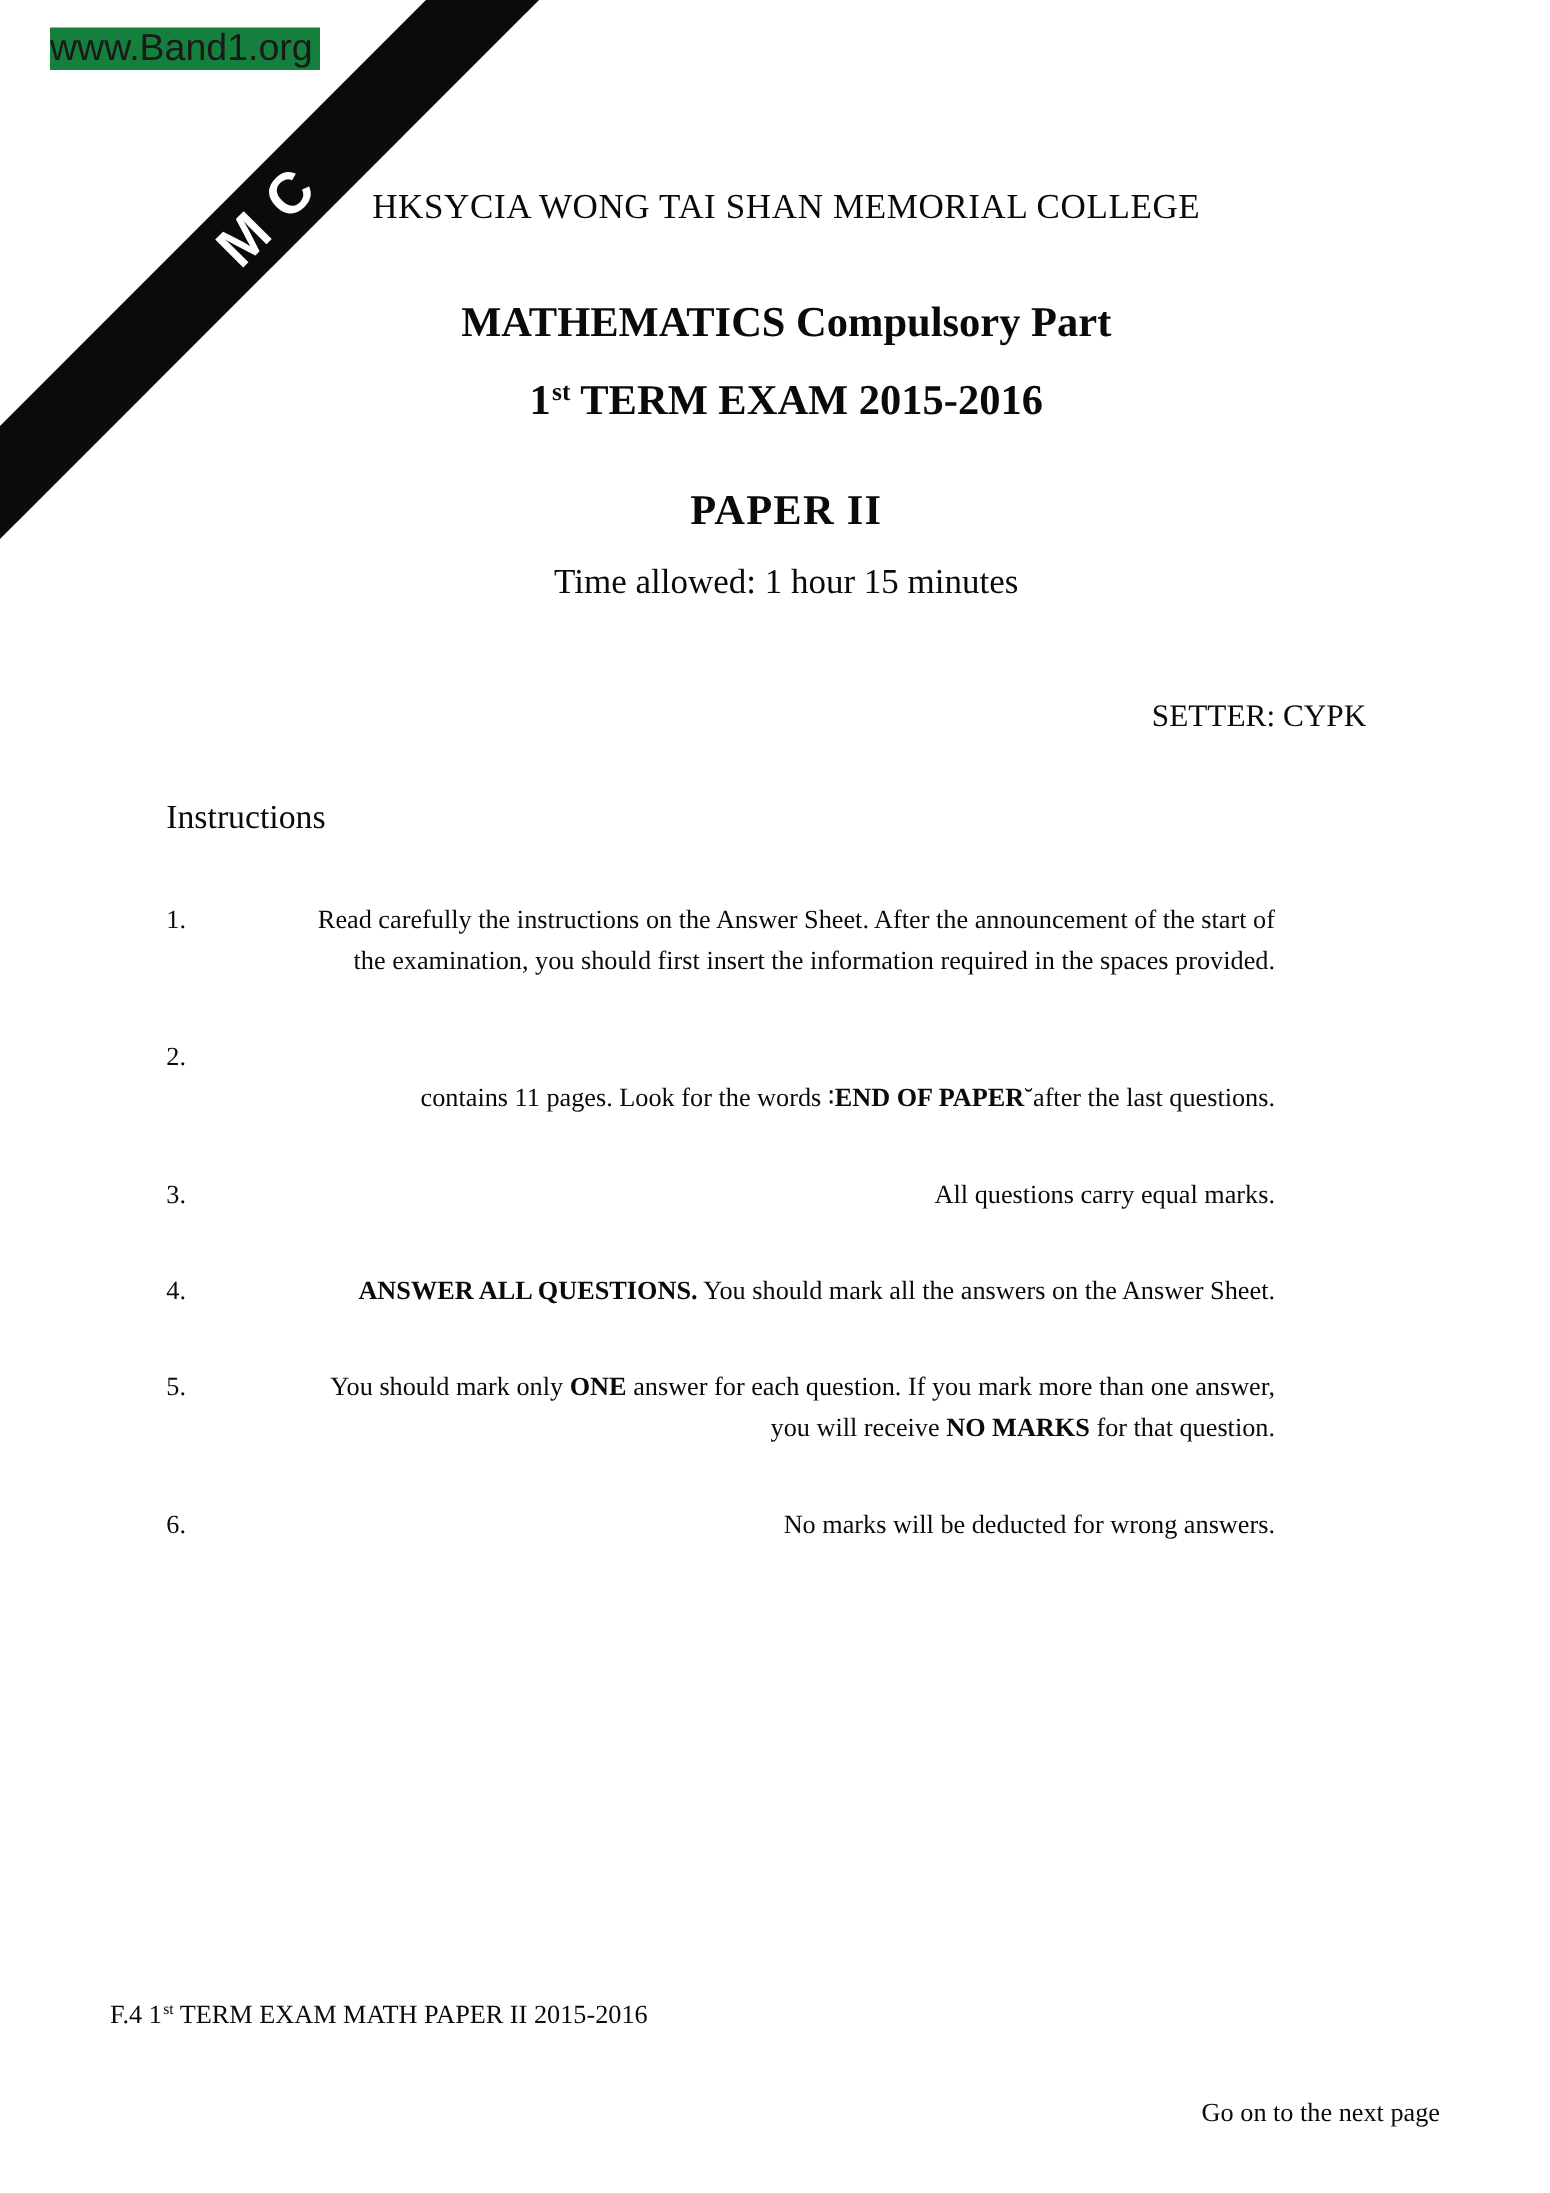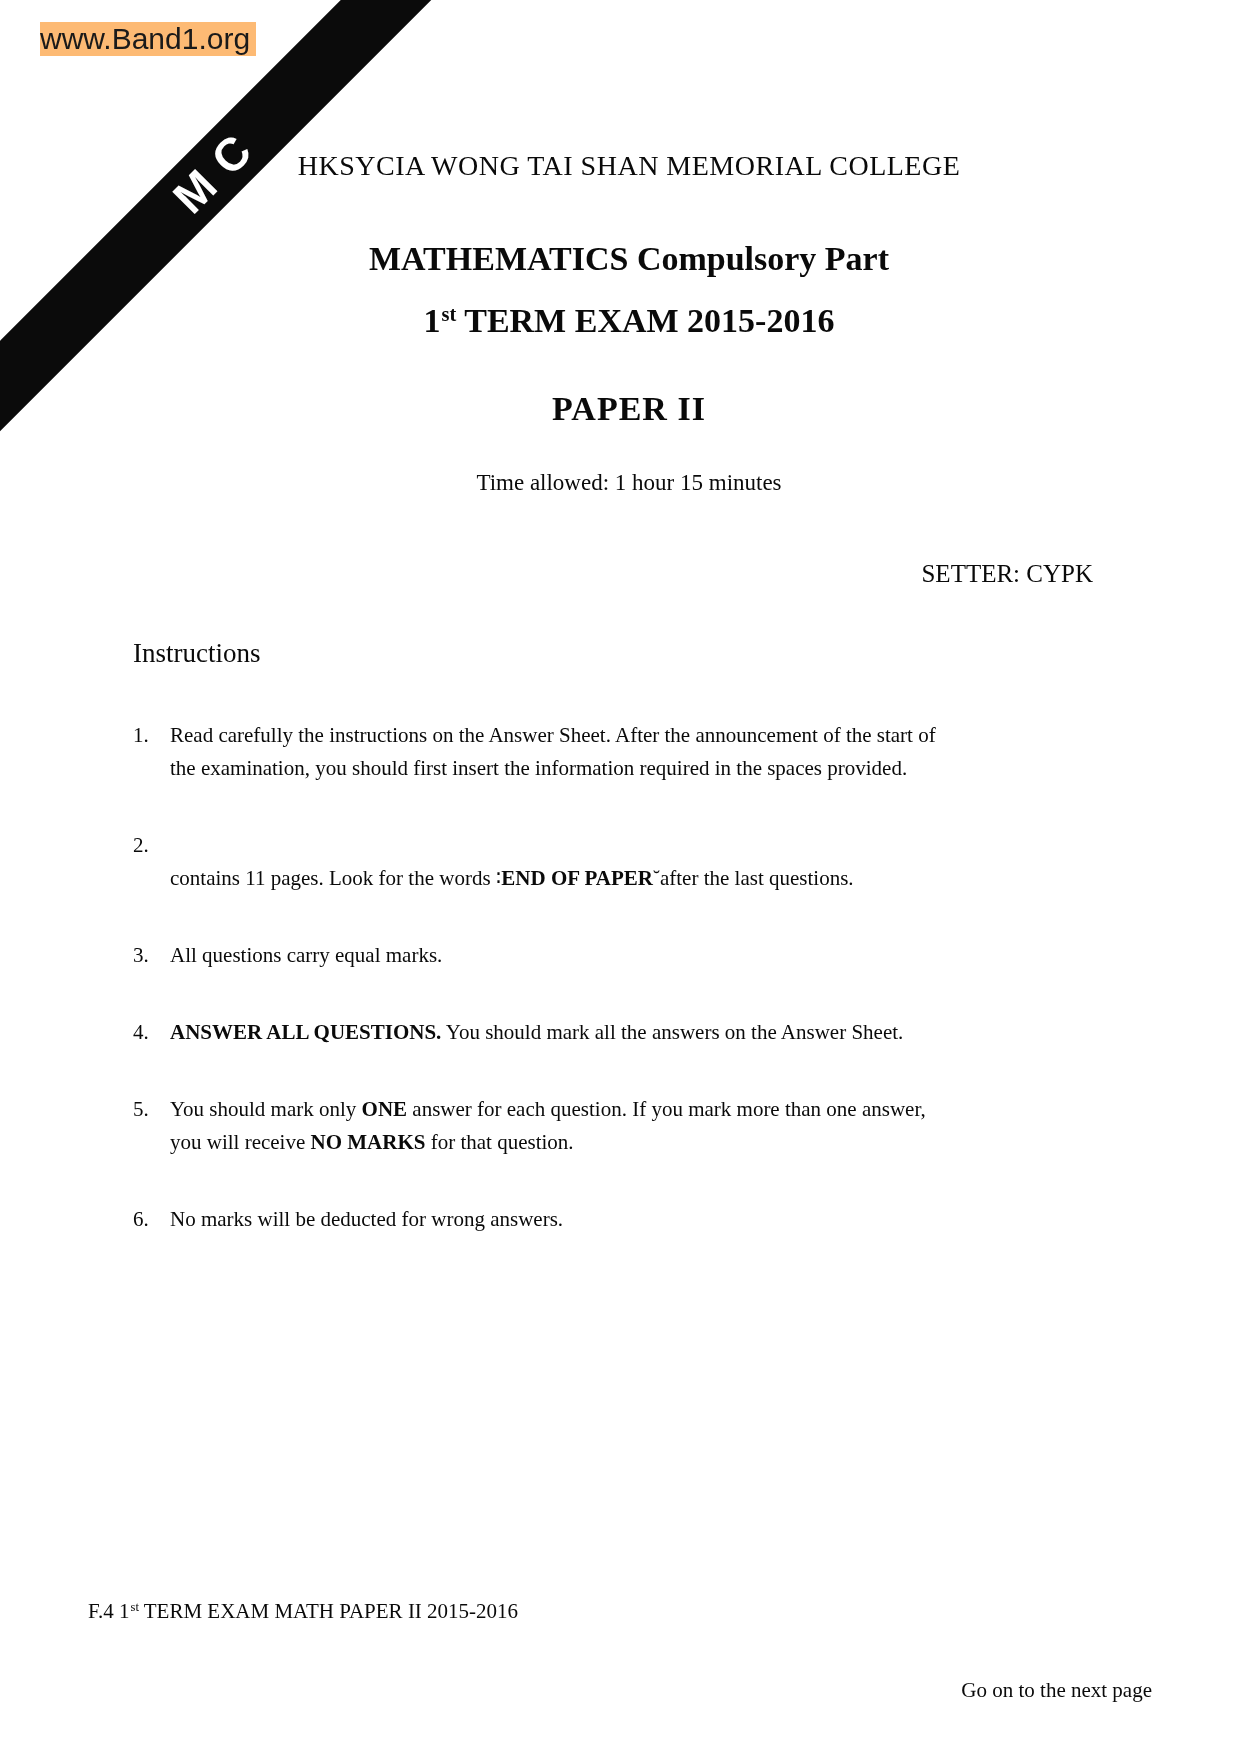--- a/index.html
+++ b/index.html
@@ -35,21 +35,21 @@
     letter-spacing:16px;
     margin-right:-16px;
     line-height:1;
   }
   
   .watermark{
     position:absolute;
     left:40px;
     top:22px;
     z-index:3;
-    background:#fdba74;
+    background:#15803d;
     font-family:"Liberation Sans","DejaVu Sans",sans-serif;
     font-size:30px;
     line-height:34px;
     color:#1a1a1a;
     padding-right:6px;
     white-space:nowrap;
   }
   .corner{
     position:absolute;
     left:48px;
@@ -67,21 +67,21 @@
     position:absolute;
     left:18px;
     width:1222px;
     text-align:center;
     white-space:nowrap;
   }
   .school{top:150px;font-size:28px;letter-spacing:0.5px;}
   .title1{top:240px;font-size:34px;font-weight:bold;}
   .title2{top:302px;font-size:34px;font-weight:bold;}
   .title3{top:390px;font-size:34px;font-weight:bold;letter-spacing:1px;}
-  .time{top:470px;font-size:23px;}
+  .time{top:450px;font-size:28px;}
   .sup{font-size:60%;position:relative;top:-0.52em;margin-left:1px;}
   .setter{
     position:absolute;
     right:147px;
     top:560px;
     font-size:25px;
     white-space:nowrap;
   }
   .instr-head{
     position:absolute;
@@ -93,21 +93,21 @@
   .list{
     position:absolute;
     left:133px;
     top:719px;
     width:900px;
     font-size:21px;
     line-height:33px;
   }
   .item{display:flex;margin-bottom:44px;}
   .item .num{width:37px;flex:none;}
-  .item .txt{width:850px;}
+  .item .txt{width:850px;text-align:right;}
   .footer-left{
     position:absolute;
     left:88px;
     top:1599px;
     font-size:21px;
     white-space:nowrap;
   }
   .footer-right{
     position:absolute;
     right:88px;

